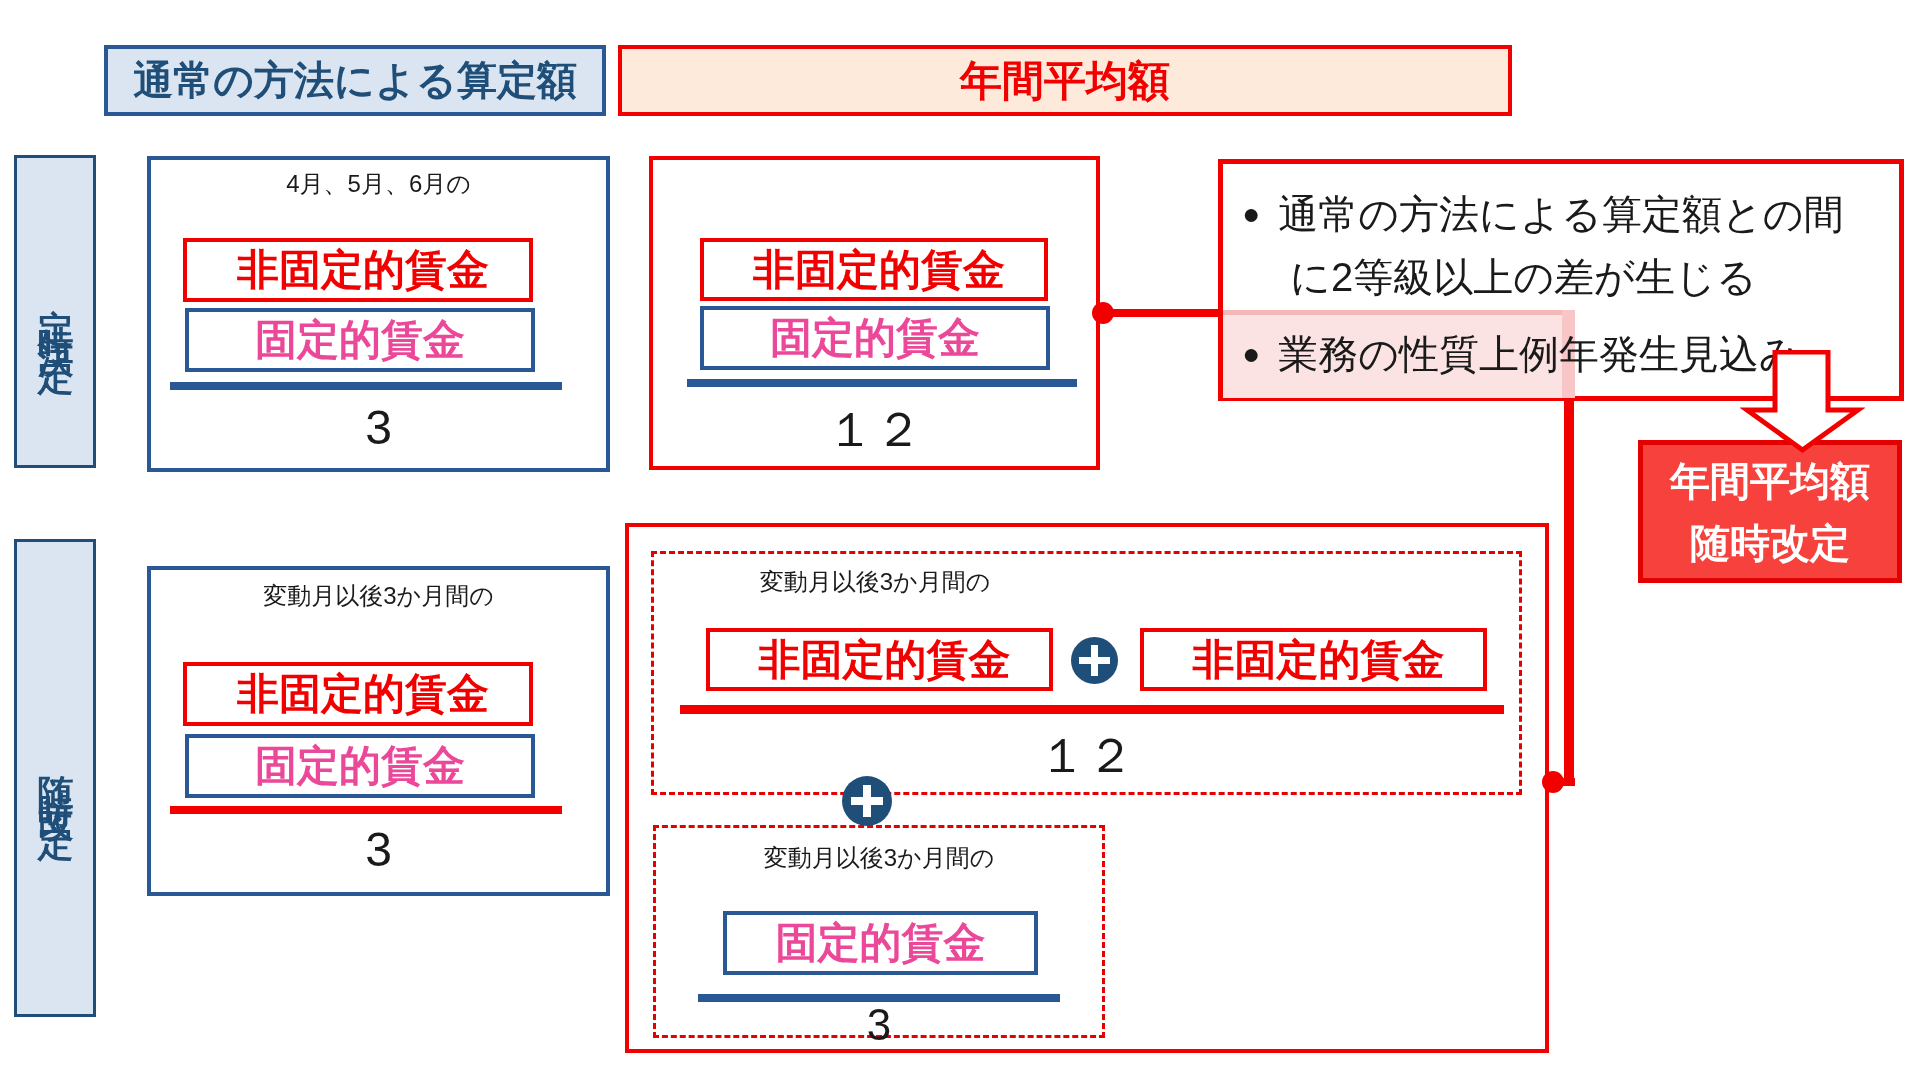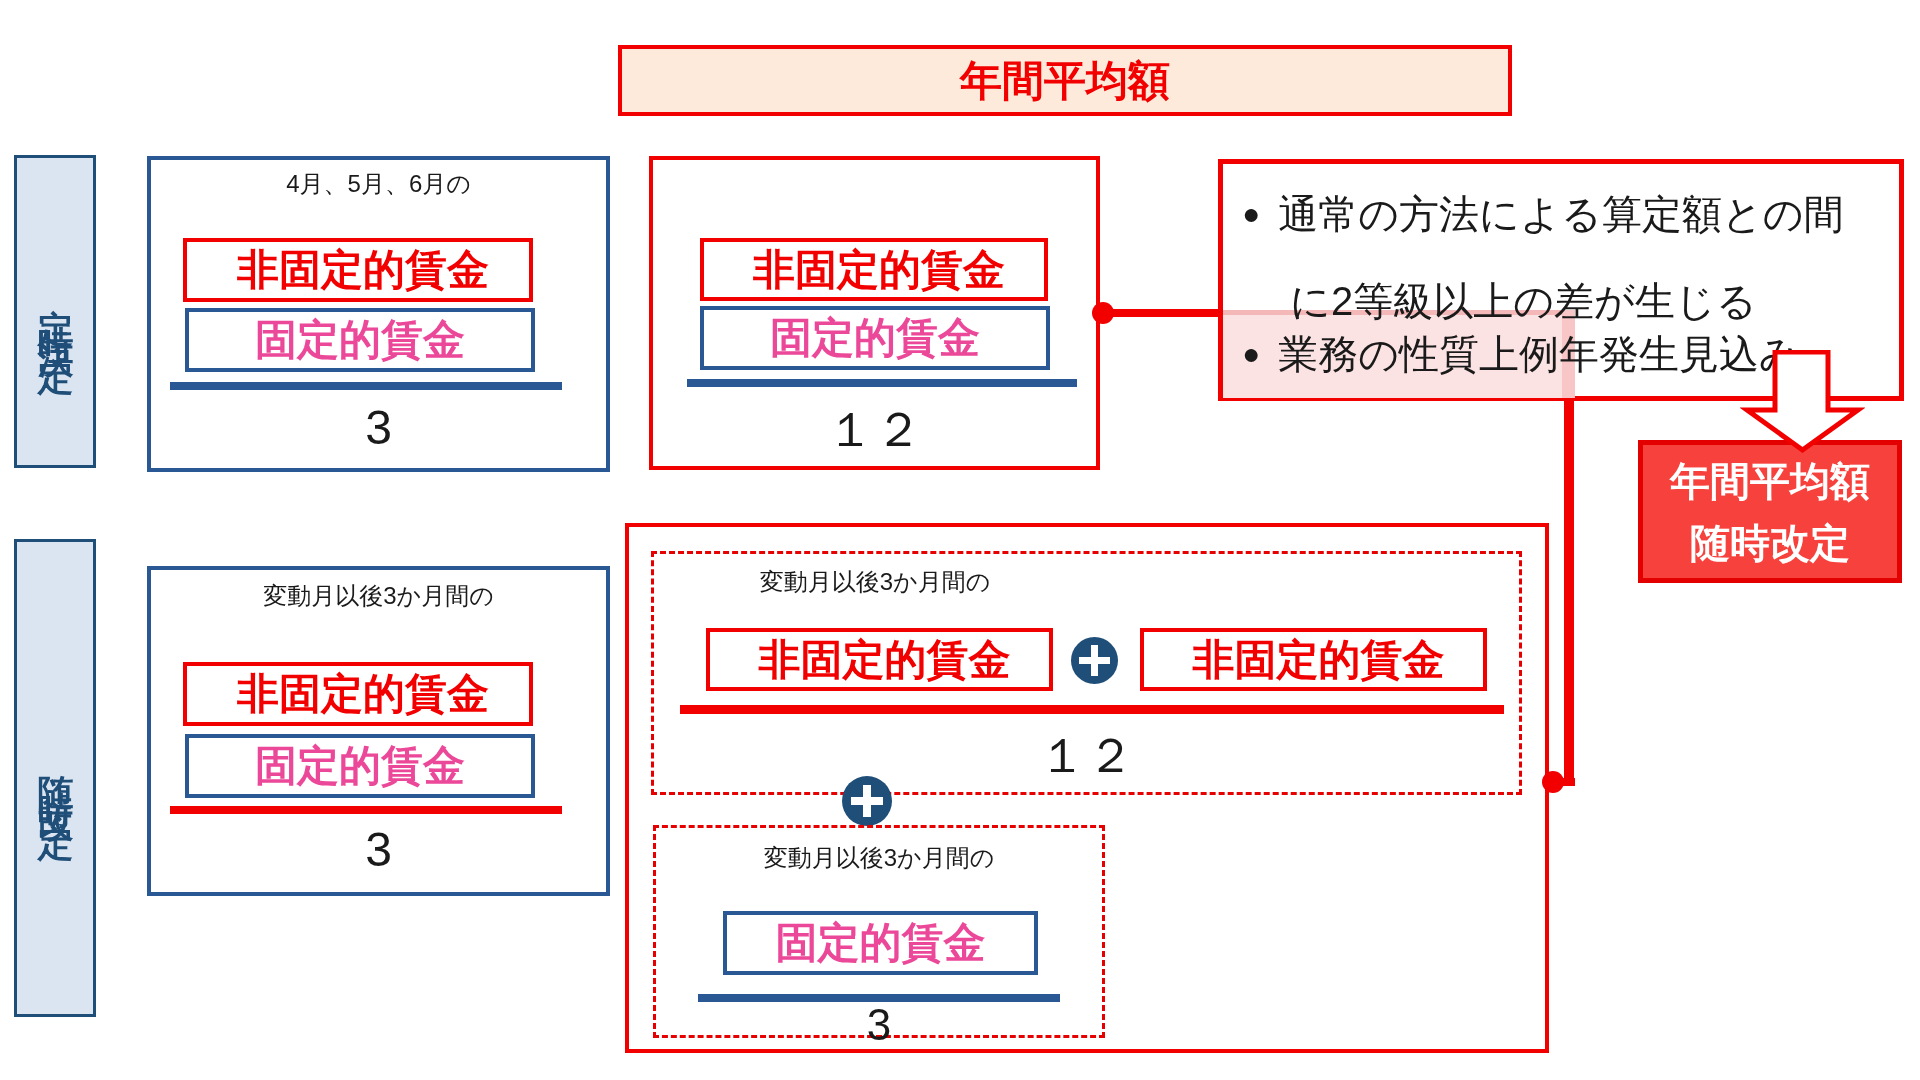--- a/index.html
+++ b/index.html
@@ -52,20 +52,23 @@
     background:#f6413c;border:5px solid #e30000;color:#ffffff;font-weight:700;
     font-size:40px;line-height:62px;text-align:center;
     display:flex;flex-direction:column;align-items:center;justify-content:center;
   }
 </style>
 </head>
 <body>
 
 <div id="canvas">
 
+  <div class="abs center hdr hdr-blue" style="left:104px;top:45px;width:502px;height:71px;">
+    <span>通常の方法による算定額</span>
+  </div>
   <div class="abs center hdr hdr-red" style="left:618px;top:45px;width:894px;height:71px;">
     <span>年間平均額</span>
   </div>
 
   <div class="abs vlabel" style="left:14px;top:155px;width:82px;height:313px;">定時決定</div>
   <div class="abs vlabel" style="left:14px;top:539px;width:82px;height:478px;">随時改定</div>
 
   <div class="abs panel panel-blue" style="left:147px;top:156px;width:463px;height:316px;"></div>
   <div class="abs period" style="left:147px;top:168px;width:463px;">4月、5月、6月の</div>
   <div class="abs tag tag-red" style="left:183px;top:238px;width:350px;height:64px;">非固定的賃金</div>
@@ -82,21 +85,21 @@
   <div class="abs rline" style="left:1103px;top:309px;width:120px;height:8px;"></div>
   <div class="abs rdot" style="left:1092px;top:302px;width:22px;height:22px;"></div>
 
   <div class="abs panel panel-red-thick" style="left:1218px;top:159px;width:686px;height:242px;"></div>
   <div class="abs pinkband" style="left:1223px;top:310px;width:352px;height:88px;"></div>
   <div class="abs pinkstrip" style="left:1562px;top:310px;width:13px;height:88px;"></div>
   <div class="abs brow" style="left:1242px;top:179px;height:70px;">
     <span class="bdot">●</span>
     <span>通常の方法による算定額との間</span>
   </div>
-  <div class="abs brow" style="left:1290px;top:266px;height:70px;">
+  <div class="abs brow" style="left:1290px;top:242px;height:70px;">
     <span>に2等級以上の差が生じる</span>
   </div>
   <div class="abs brow" style="left:1242px;top:319px;height:70px;">
     <span class="bdot">●</span>
     <span>業務の性質上例年発生見込み</span>
   </div>
 
   <div class="abs rline" style="left:1564px;top:399px;width:10px;height:387px;"></div>
 
   <div class="abs result" style="left:1638px;top:440px;width:264px;height:143px;">

